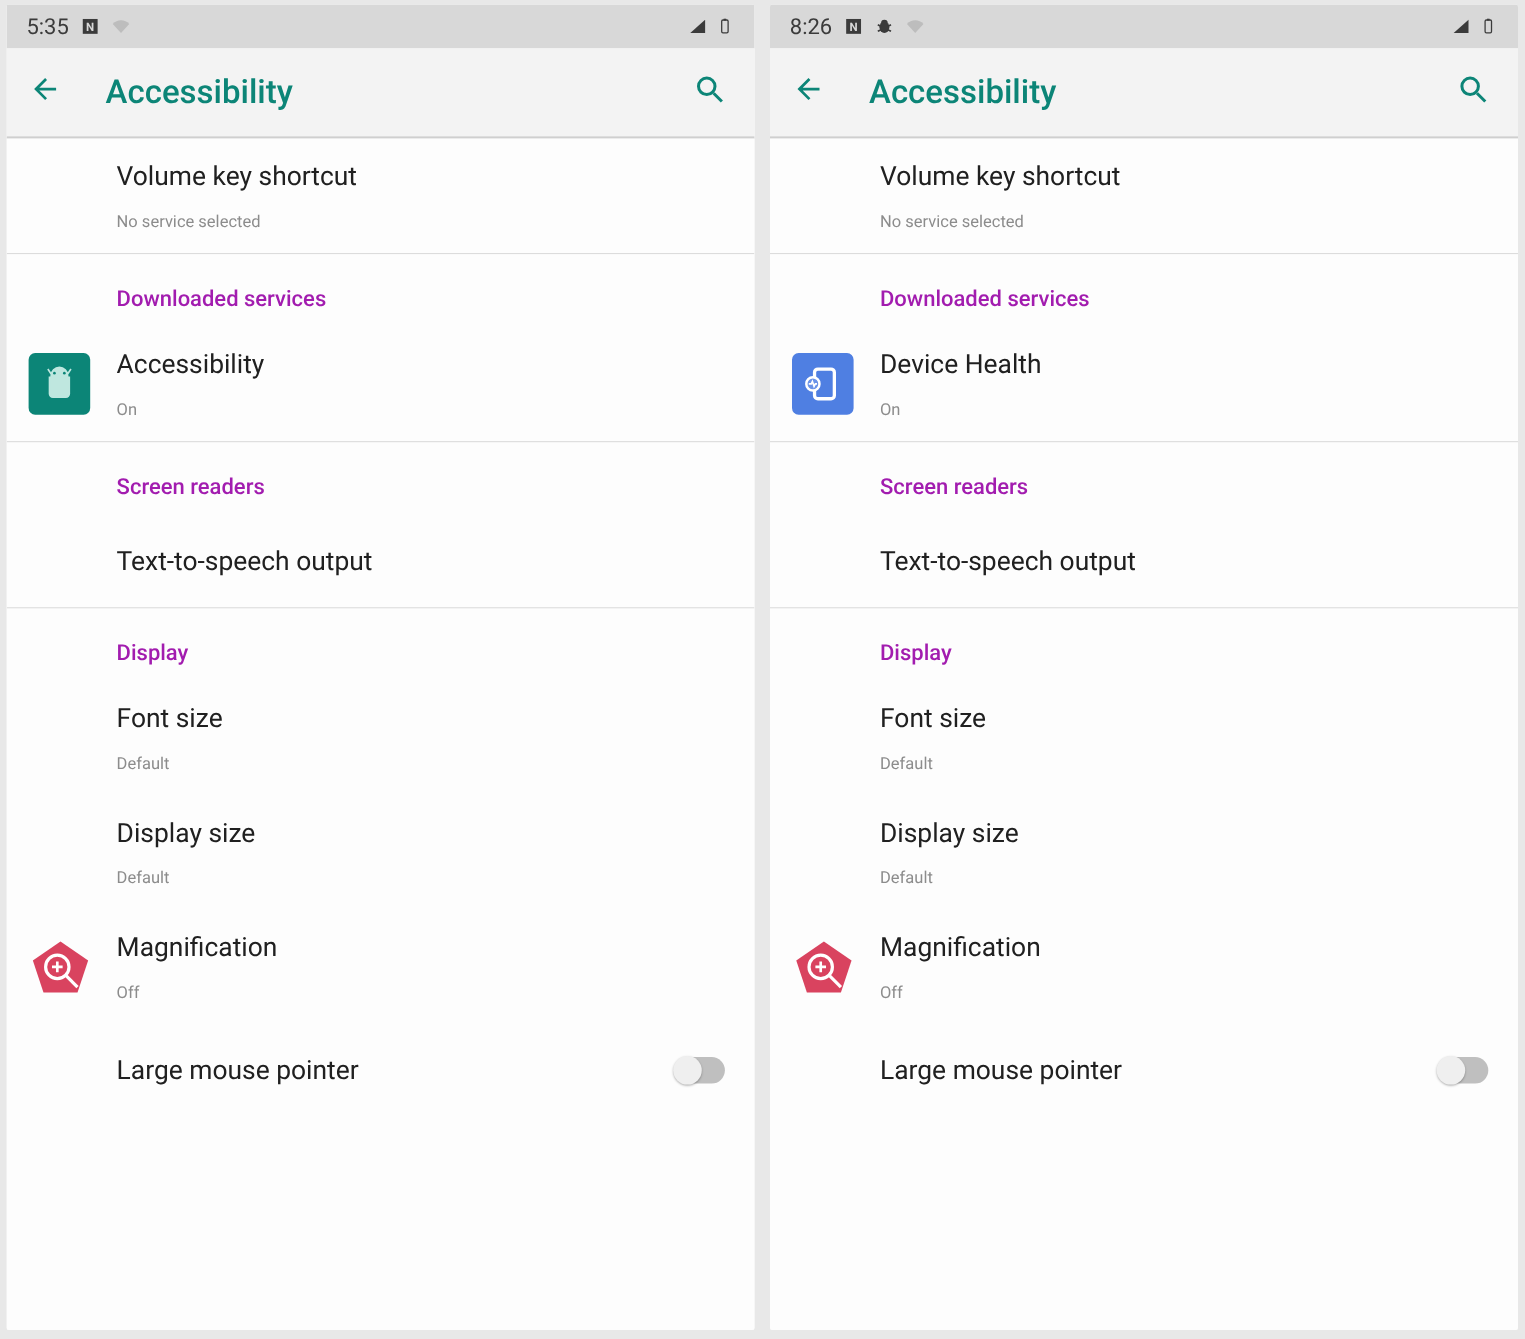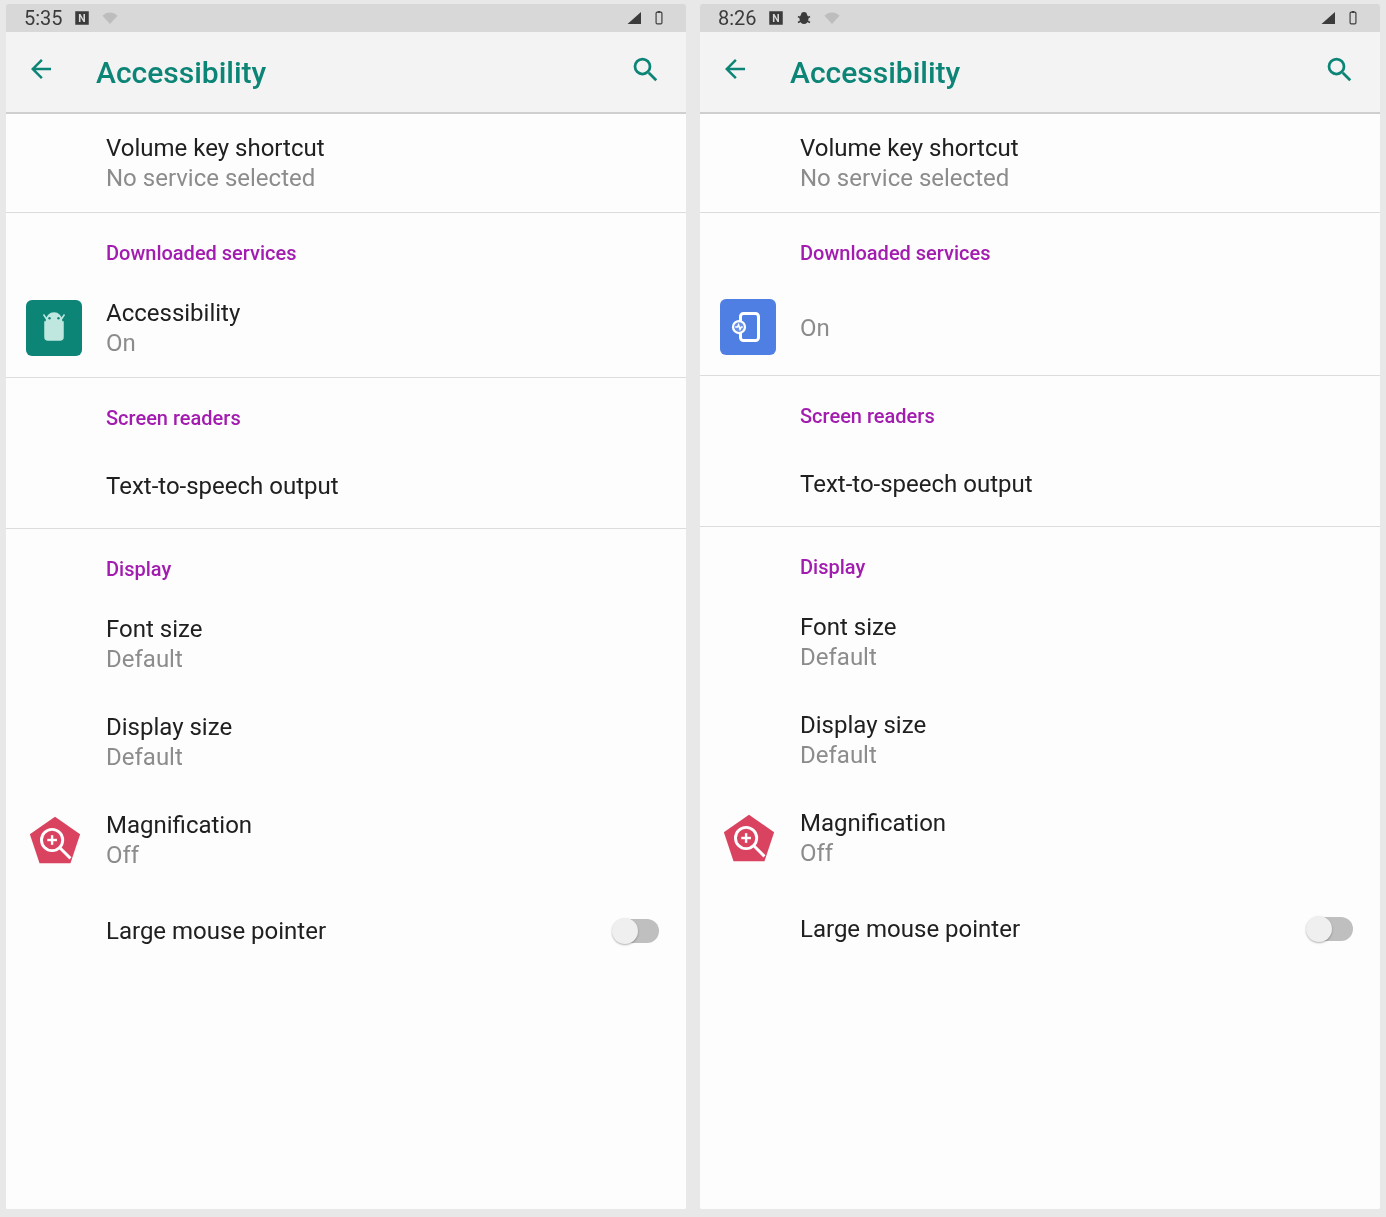--- a/index.html
+++ b/index.html
@@ -15,21 +15,21 @@
   .phone {
     width: 680px;
     height: 1205px;
     background: #fafafa;
     display: flex;
     flex-direction: column;
     border-radius: 2px;
     overflow: hidden;
   }
   .status-bar {
-    height: 28px;
+    height: 40px;
     background: #d8d8d8;
     display: flex;
     align-items: center;
     padding: 0 18px;
     color: #3b3b3b;
     font-size: 20px;
   }
   .status-left { display: flex; align-items: center; gap: 10px; }
   .status-right { margin-left: auto; display: flex; align-items: center; gap: 6px; }
   .status-icon { width: 18px; height: 18px; display: inline-flex; align-items: center; justify-content: center; }
@@ -59,21 +59,21 @@
   }
   .row .icon-slot {
     width: 80px;
     display: flex;
     justify-content: flex-start;
     align-items: center;
   }
   .row .text-slot { flex: 1; }
   .row .ctrl-slot { width: 60px; display: flex; justify-content: center; align-items: center; }
   .row .primary { font-size: 24px; color: #202020; }
-  .row .secondary { font-size: 24px; color: #8c8c8c; margin-top: 2px; }
+  .row .secondary { font-size: 15px; color: #8c8c8c; margin-top: 18px; }
   .section-header {
     color: #a21caf;
     font-size: 20px;
     font-weight: 500;
     padding: 28px 20px 14px 100px;
   }
   .divider { border-top: 1px solid #dcdcdc; }
   .app-icon {
     width: 56px; height: 56px; border-radius: 6px;
     display: flex; align-items: center; justify-content: center;
@@ -294,20 +294,21 @@
       <div class="icon-slot">
         <div class="app-icon device">
           <svg viewBox="0 0 24 24" width="36" height="36">
             <rect x="7" y="3" width="12" height="18" rx="2" fill="none" stroke="#fff" stroke-width="2"></rect>
             <circle cx="6" cy="12" r="4" fill="#6a93e8" stroke="#fff" stroke-width="1.5"></circle>
             <path d="M3.5 12h1.5l0.7-1.5 1 3 0.8-1.5h1" fill="none" stroke="#fff" stroke-width="1"></path>
           </svg>
         </div>
       </div>
       <div class="text-slot">
+        <div class="primary">Device Health</div>
         <div class="secondary">On</div>
       </div>
     </div>
     <div class="divider"></div>
 
     <div class="section-header">Screen readers</div>
     <div class="row">
       <div class="icon-slot"></div>
       <div class="text-slot">
         <div class="primary">Text-to-speech output</div>

